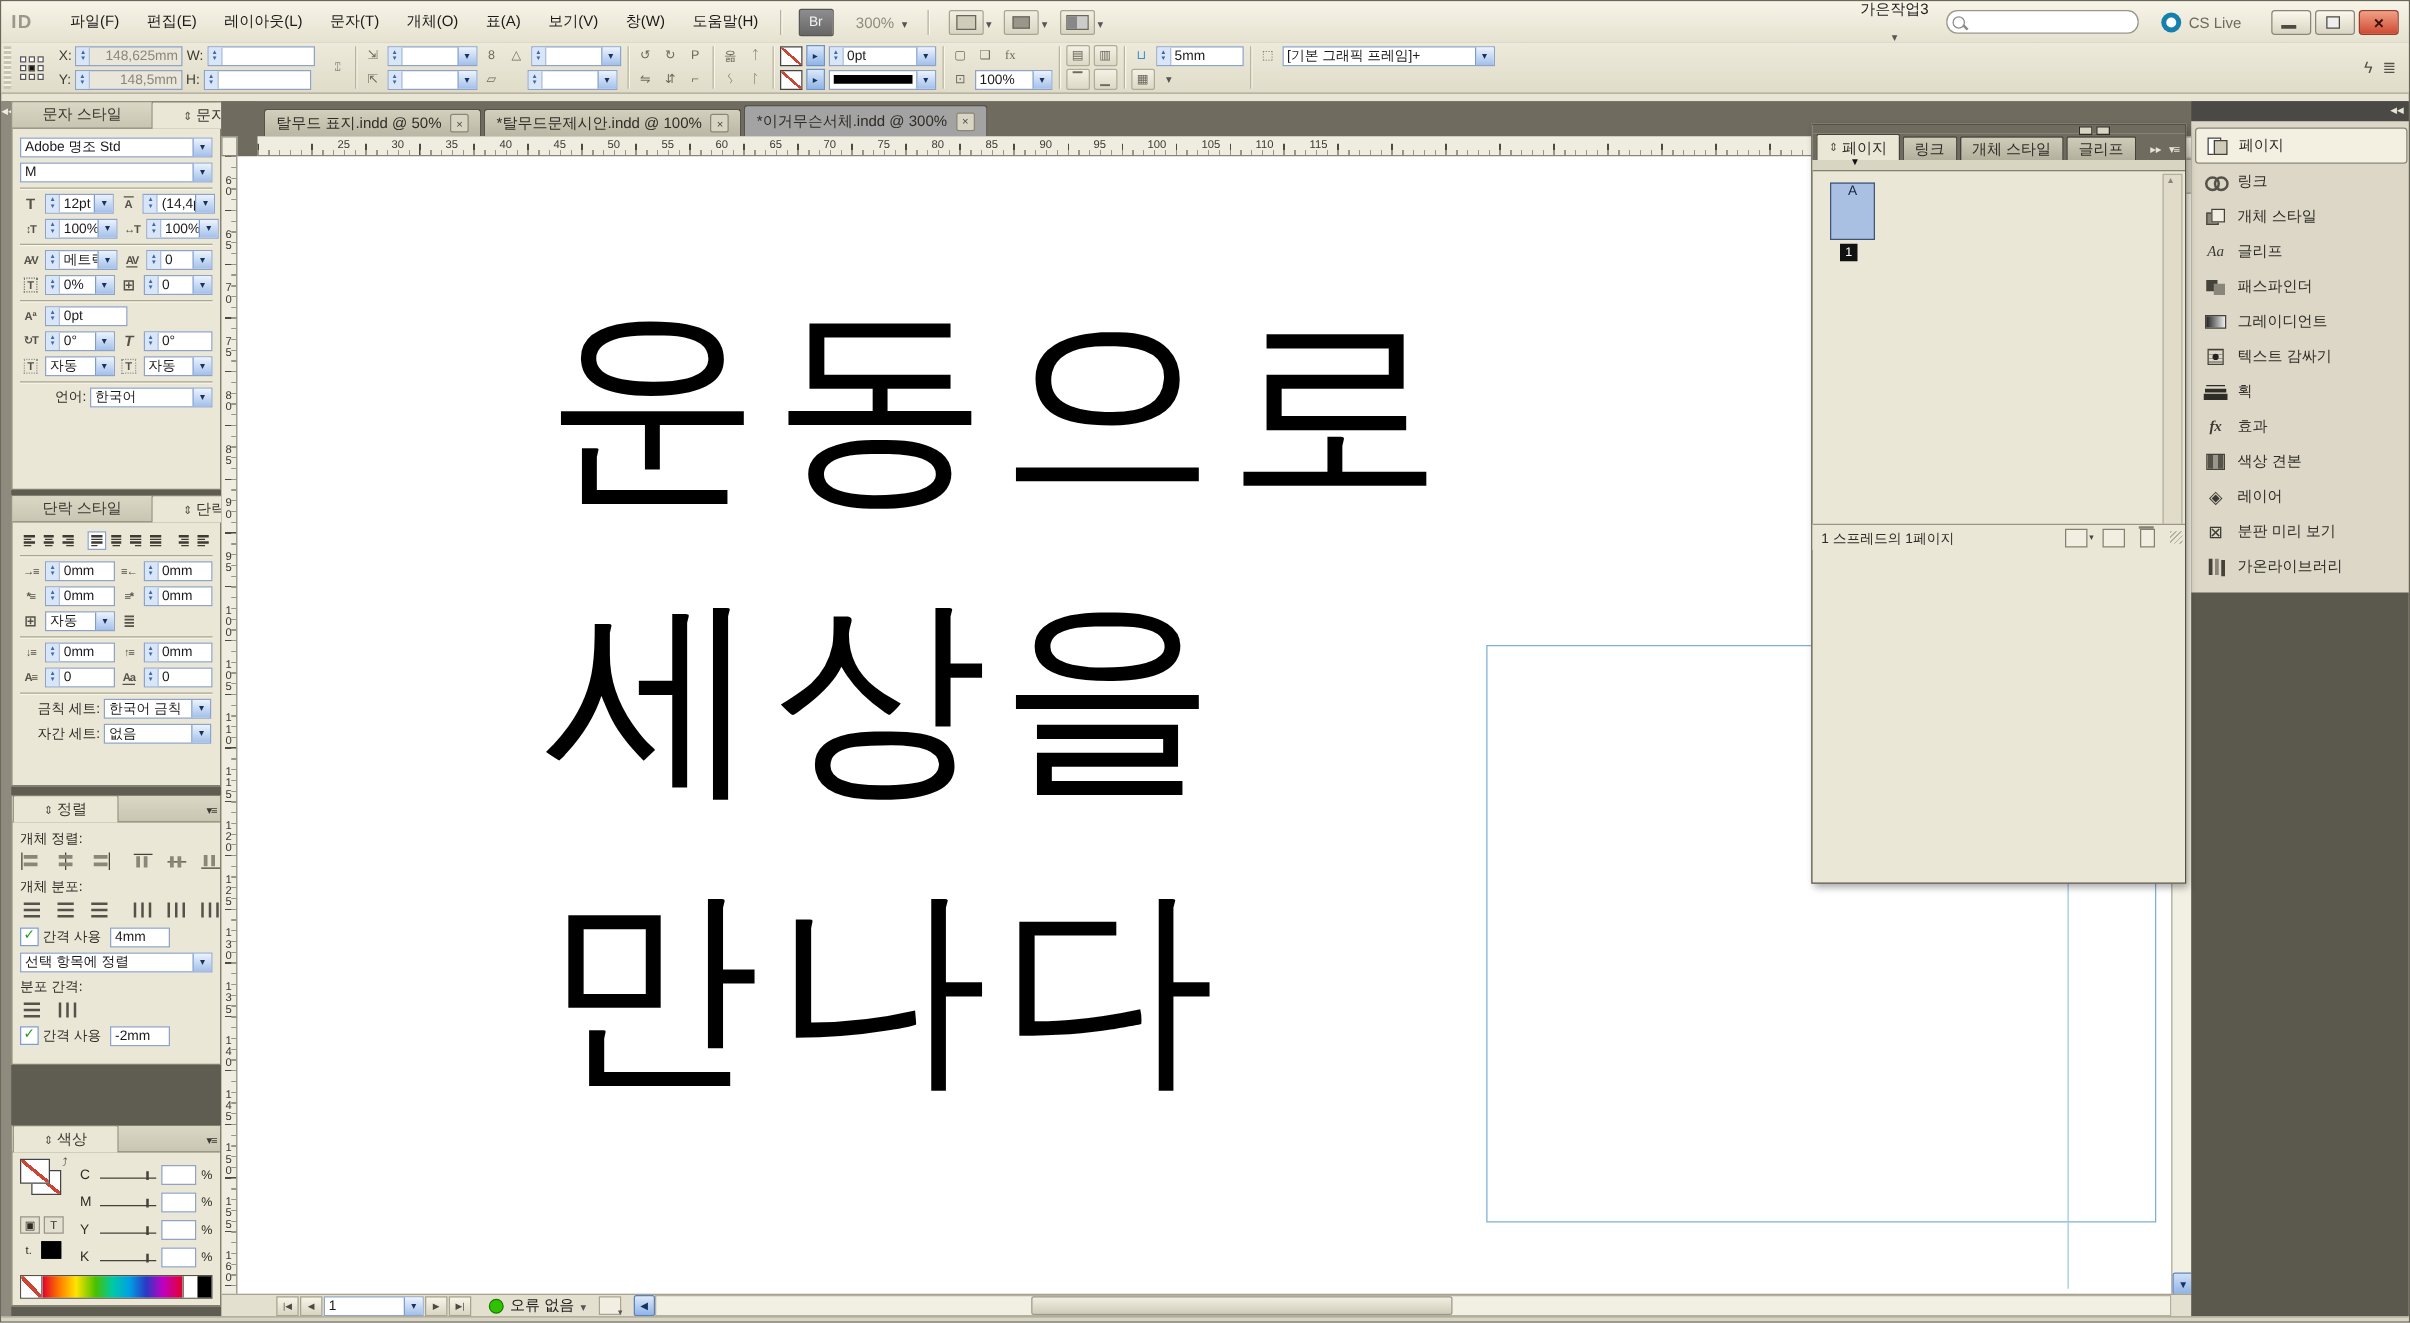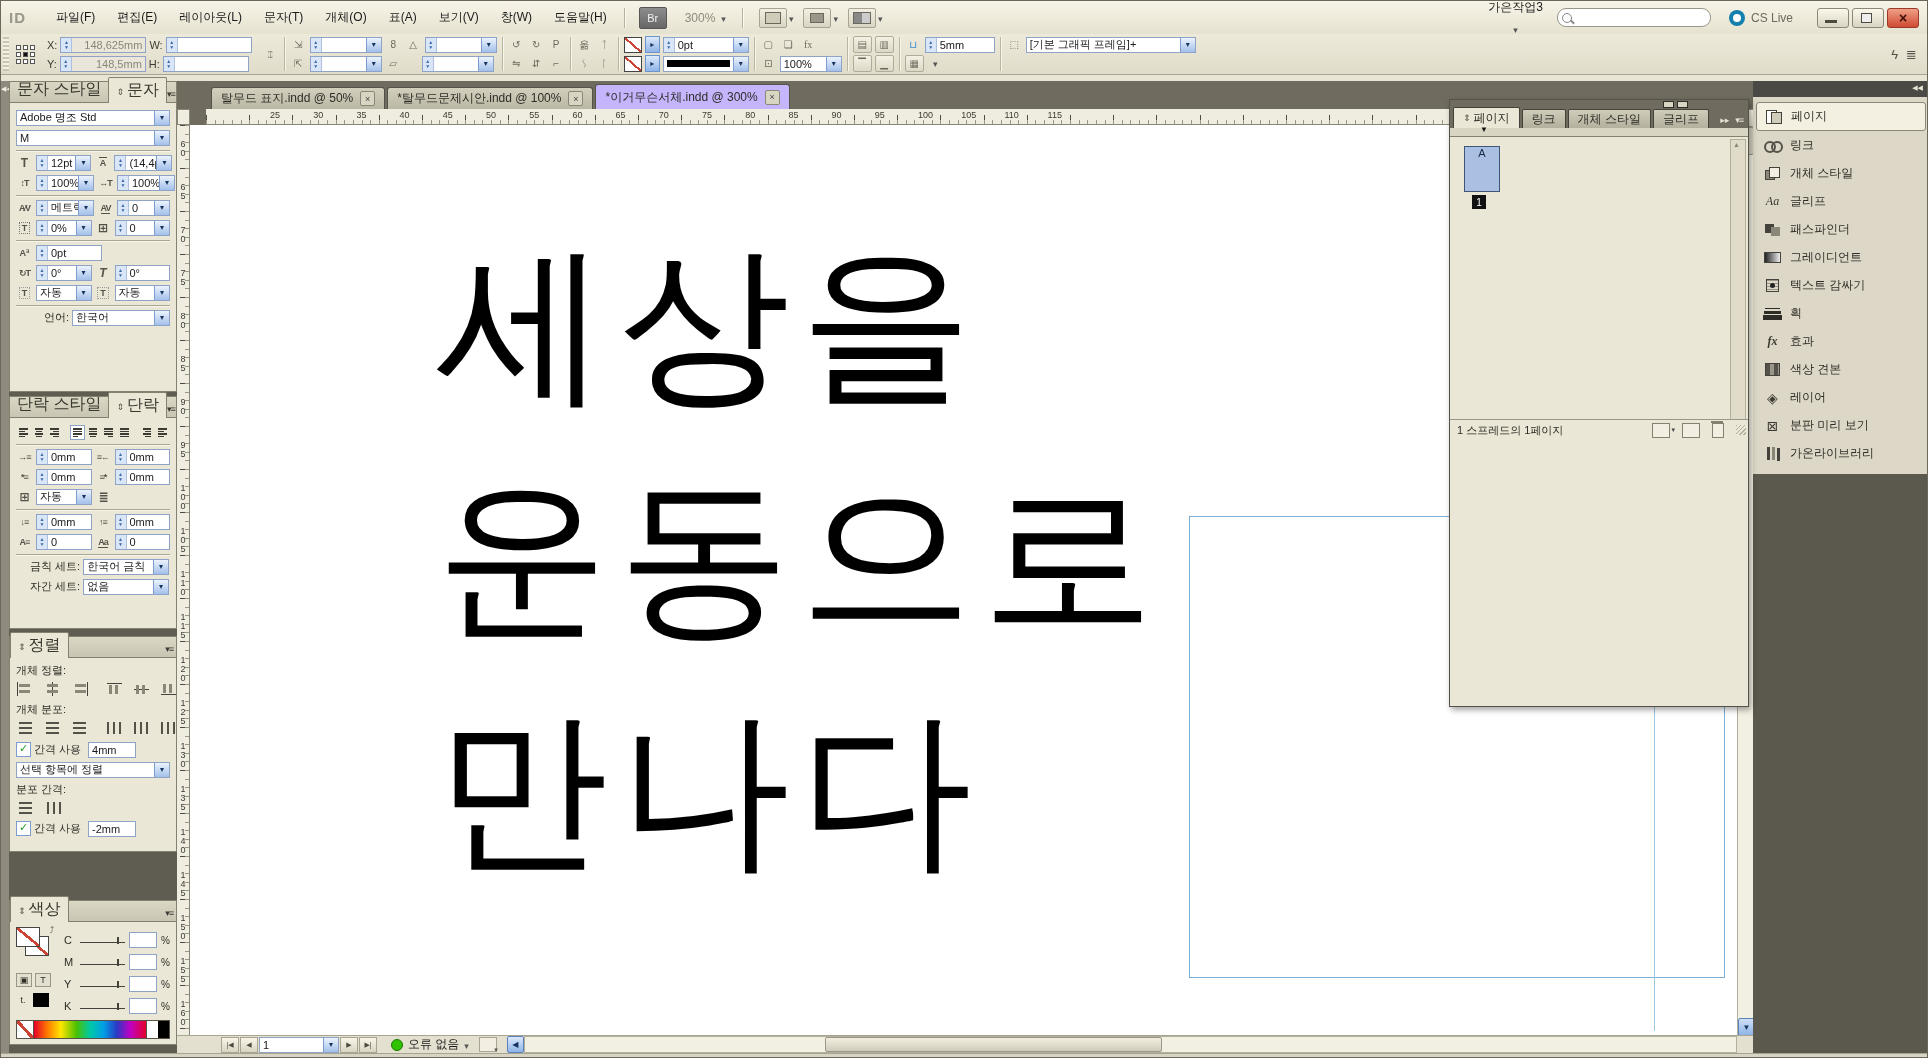--- a/index.html
+++ b/index.html
@@ -81,21 +81,21 @@
   .ld-strip{position:absolute;left:0;top:0;width:8px;height:100%;background:#8e8a7e;color:#f0ede1;
      font-size:7px;text-align:center;padding-top:4px;box-sizing:border-box;}
   .docwin{position:absolute;left:176px;top:80px;width:1576px;height:972px;background:#6f6b5f;overflow:hidden;}
   .rightdock{position:absolute;left:1752px;top:80px;width:176px;height:972px;background:#5b584e;}
   .appfoot{position:absolute;left:0;top:1052px;width:100%;height:6px;background:#d8d4c2;border-top:1px solid #a8a492;}
   
   .tabbar{position:absolute;left:0;top:0;width:100%;height:28px;background:#6f6b5f;display:flex;align-items:flex-end;padding-left:34px;box-sizing:border-box;}
   .dtab{height:21px;display:flex;align-items:center;gap:7px;padding:0 9px;margin-right:2px;
     background:linear-gradient(#d3cfbd,#bbb7a5);border:1px solid #55524a;border-bottom:none;
     border-radius:3px 3px 0 0;font-size:12px;color:#2e2c26;white-space:nowrap;}
-  .dtab.active{background:#c4b5fd;height:24px;text-align:right;}
+  .dtab.active{background:#a3a3a3;height:24px;text-align:right;}
   .tclose{width:13px;height:13px;border:1px solid #8a8678;background:#d9d5c3;font-size:9px;color:#444;
     display:flex;align-items:center;justify-content:center;border-radius:2px;}
   .tclose::before{content:"×";}
   
   .corner{position:absolute;left:0;top:28px;width:13px;height:16px;background:#efece0;border:1px solid #8a867a;box-sizing:border-box;}
   .hruler{position:absolute;left:29px;top:28px;width:1547px;height:16px;background:#efece0;
     border-bottom:1px solid #8a867a;box-sizing:border-box;
     background-image:repeating-linear-gradient(90deg,#9a9688 0 1px,transparent 1px 8.64px),
                      repeating-linear-gradient(90deg,#4d4a42 0 1px,transparent 1px 43.2px);
     background-size:auto 4px,auto 9px;background-position:left bottom,left bottom;background-repeat:repeat-x;}
@@ -134,21 +134,21 @@
   .pf-ic::after{content:"▾";position:absolute;right:-2px;bottom:-3px;font-size:7px;color:#555;}
   .hs-left{width:15px;height:15px;margin-left:10px;border:1px solid #5b82bd;border-radius:2px;
      background:linear-gradient(#dce9fb,#8fb4e6);color:#16335e;font-size:8px;display:flex;align-items:center;justify-content:center;}
   .hs-left::before{content:"◀";}
   .hs-track{flex:1;height:15px;background:#f2efe3;border:1px solid #b4b09e;position:relative;margin-right:16px;}
   .hthumb{position:absolute;left:300px;top:0;width:335px;height:13px;border:1px solid #9a968a;border-radius:2px;
     background:linear-gradient(#f2efe2,#cfccba);}
   
   .panel{position:absolute;left:8px;width:168px;background:#ebe7d6;border:1px solid #85816f;box-sizing:border-box;}
   .phead{height:20px;background:linear-gradient(#dbd7c5,#c9c5b3);border-bottom:1px solid #85816f;display:flex;align-items:flex-end;}
-  .ptab{padding:2px 7px;font-size:16px;color:#3a382f;white-space:nowrap;}
+  .ptab{padding:2px 24px;font-size:12px;color:#3a382f;white-space:nowrap;}
   .ptab.active{background:#ebe7d6;border:1px solid #85816f;border-bottom:none;margin-bottom:-1px;border-radius:2px 2px 0 0;}
   .ptab.active::before{content:"⇕";font-size:9px;color:#55524a;margin-right:3px;}
   .pmenu{margin-left:auto;margin-right:3px;margin-bottom:3px;color:#3c3a32;font-size:9px;}
   .pmenu::before{content:"▾≡";letter-spacing:-1px;}
   .pbody{padding:3px 6px 5px 6px;}
   .prow{display:flex;align-items:center;gap:3px;margin-top:3px;height:17px;}
   .phr{height:1px;background:#aaa694;box-shadow:0 1px 0 #f8f5ea;margin:4px 0 1px 0;}
   .pic{width:17px;text-align:center;font-size:9px;color:#55524a;font-weight:bold;flex:none;}
   .i-size::before{content:"T";font-size:12px;}
   .i-lead::before{content:"A";border-top:1px solid #55524a;padding:0 1px;}
@@ -979,22 +979,22 @@
         <span class="rnum" style="top: 702px;">140</span>
         <span class="rnum" style="top: 745px;">145</span>
         <span class="rnum" style="top: 788px;">150</span>
         <span class="rnum" style="top: 831px;">155</span>
         <span class="rnum" style="top: 874px;">160</span>
       </div>
 
     <div class="canvas">
       <div class="bigtext">
 
-      <div>세상을</div>
-          <div>운동으로</div>
+      <div>운동으로</div>
+          <div>세상을</div>
           <div>만나다</div>
         </div>
       <div class="gframe"></div>
       <div class="vguide"></div>
     </div>
 
     <div class="vscroll">
       <span class="sbtn" style="top:0">▲</span>
       <span class="vthumb"></span>
       <span class="sbtn vs-down">▼</span>

